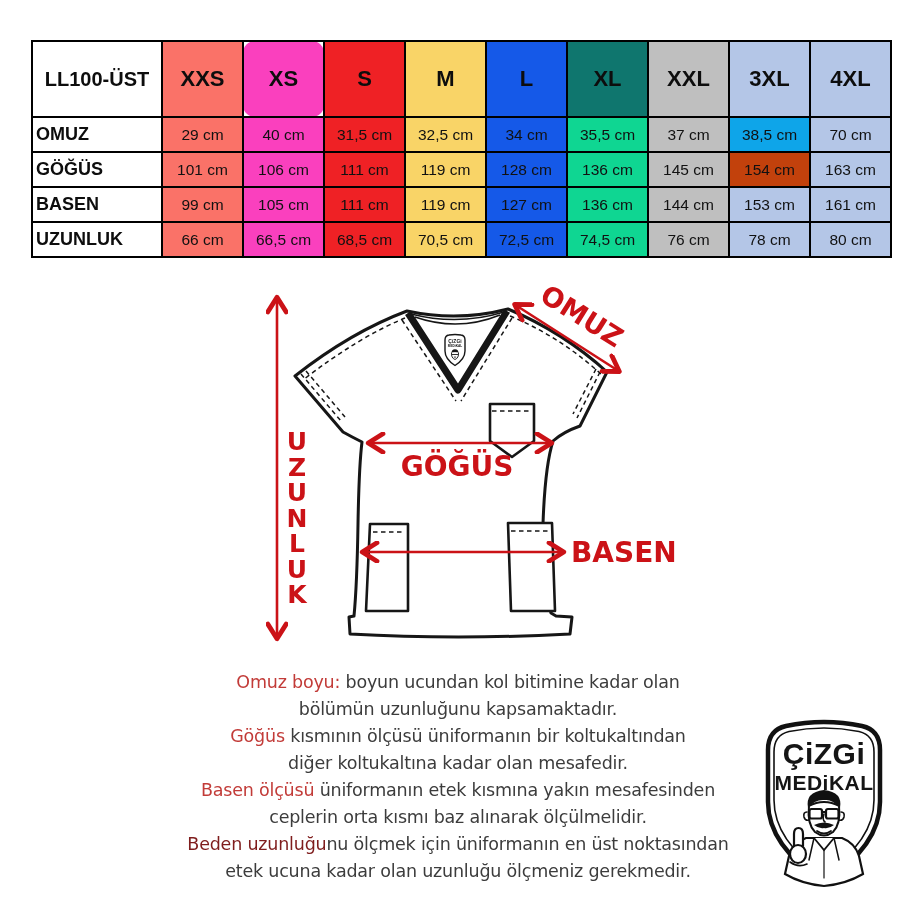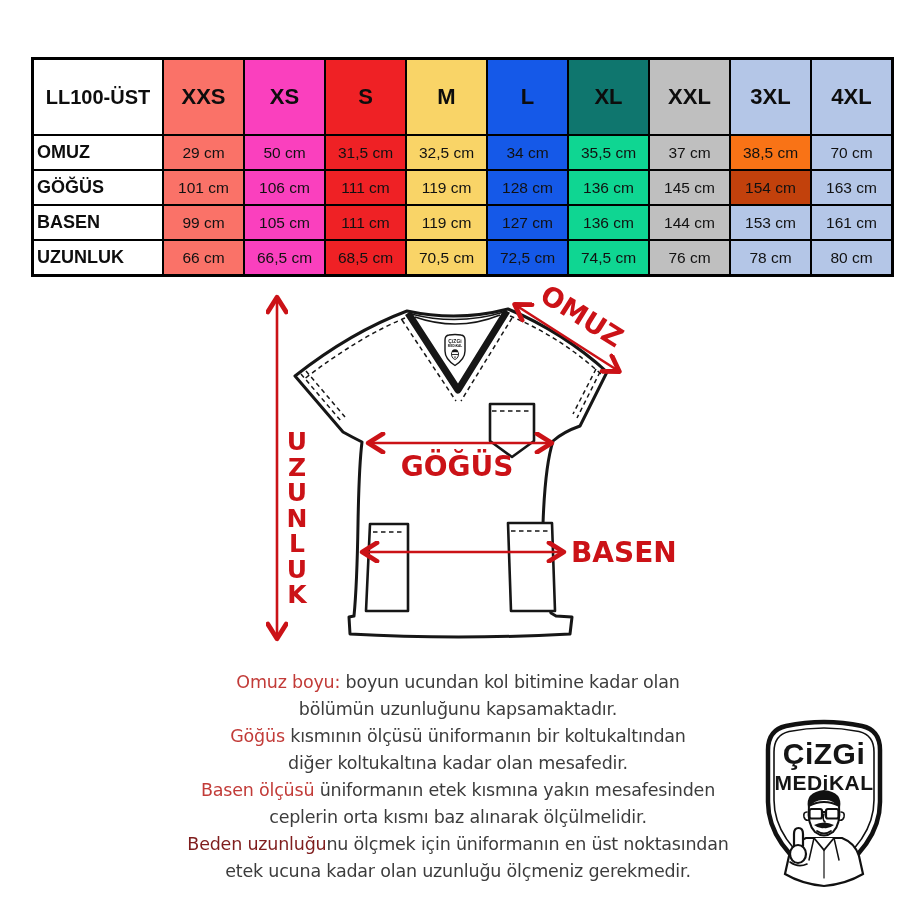--- a/index.html
+++ b/index.html
@@ -1,21 +1,21 @@
 <!DOCTYPE html>
 <html><head>
 <meta charset="utf-8">
 <style>
   html,body{margin:0;padding:0;background:#fff;}
   .page{position:relative;width:904px;height:904px;background:#fff;overflow:hidden;
         font-family:"Liberation Sans",sans-serif;}
 
   
-  .size-table{position:absolute;left:31px;top:57px;border-collapse:collapse;
-              table-layout:fixed;border:3px solid #000000;}
+  .size-table{position:absolute;left:31px;top:40px;border-collapse:collapse;
+              table-layout:fixed;border:1px solid #000000;}
   .size-table th,.size-table td{border:2px solid #000;overflow:hidden;}
   .size-table thead th{height:72px;font-weight:bold;font-size:22px;text-align:center;color:#0d0d0d;}
   .size-table th.corner{width:126px;font-size:20px;background:#fff;}
   .size-table thead th.size-h{width:77px;}
   .size-table tbody th.rowlab{background:#fff;text-align:left;padding-left:3px;
                               font-weight:bold;font-size:18px;height:31px;color:#0d0d0d;}
   .size-table tbody td{font-size:15.5px;text-align:center;color:#111;font-weight:400;}
 
   
   .diagram{position:absolute;left:225px;top:280px;width:460px;height:390px;}
@@ -42,41 +42,41 @@
 </head>
 <body>
 
 <div class="page">
 
   <table class="size-table">
     <thead>
         <tr>
           <th class="corner">LL100-ÜST</th>
           <th class="size-h" style="background: rgb(250, 114, 104);">XXS</th>
-          <th class="size-h" style="background: rgb(250, 64, 190);">XS</th>
+          <th class="size-h" style="background: rgb(250, 64, 190); border-radius: 12px;">XS</th>
           <th class="size-h" style="background: rgb(239, 33, 37);">S</th>
           <th class="size-h" style="background: rgb(249, 212, 103);">M</th>
           <th class="size-h" style="background: rgb(21, 89, 232);">L</th>
           <th class="size-h" style="background: #0f766e;">XL</th>
           <th class="size-h" style="background: rgb(191, 191, 191); margin-left: 32px;">XXL</th>
           <th class="size-h" style="background: rgb(180, 198, 231);">3XL</th>
           <th class="size-h" style="background: rgb(180, 198, 231);">4XL</th>
         </tr>
       </thead>
     <tbody>
         <tr>
           <th class="rowlab">OMUZ</th>
           <td style="background: rgb(250, 114, 104);">29 cm</td>
-          <td style="background: rgb(250, 64, 190);">50 cm</td>
+          <td style="background: rgb(250, 64, 190);">40 cm</td>
           <td style="background: rgb(239, 33, 37);">31,5 cm</td>
           <td style="background: rgb(249, 212, 103);">32,5 cm</td>
           <td style="background: rgb(21, 89, 232);">34 cm</td>
           <td style="background: rgb(15, 214, 146);">35,5 cm</td>
           <td style="background: rgb(191, 191, 191);">37 cm</td>
-          <td style="background: #f97316;">38,5 cm</td>
+          <td style="background: #0ea5e9;">38,5 cm</td>
           <td style="background: rgb(180, 198, 231);">70 cm</td>
         </tr>
         <tr>
           <th class="rowlab">GÖĞÜS</th>
           <td style="background: rgb(250, 114, 104);">101 cm</td>
           <td style="background: rgb(250, 64, 190);">106 cm</td>
           <td style="background: rgb(239, 33, 37);">111 cm</td>
           <td style="background: rgb(249, 212, 103);">119 cm</td>
           <td style="background: rgb(21, 89, 232);">128 cm</td>
           <td style="background: rgb(15, 214, 146);">136 cm</td>

